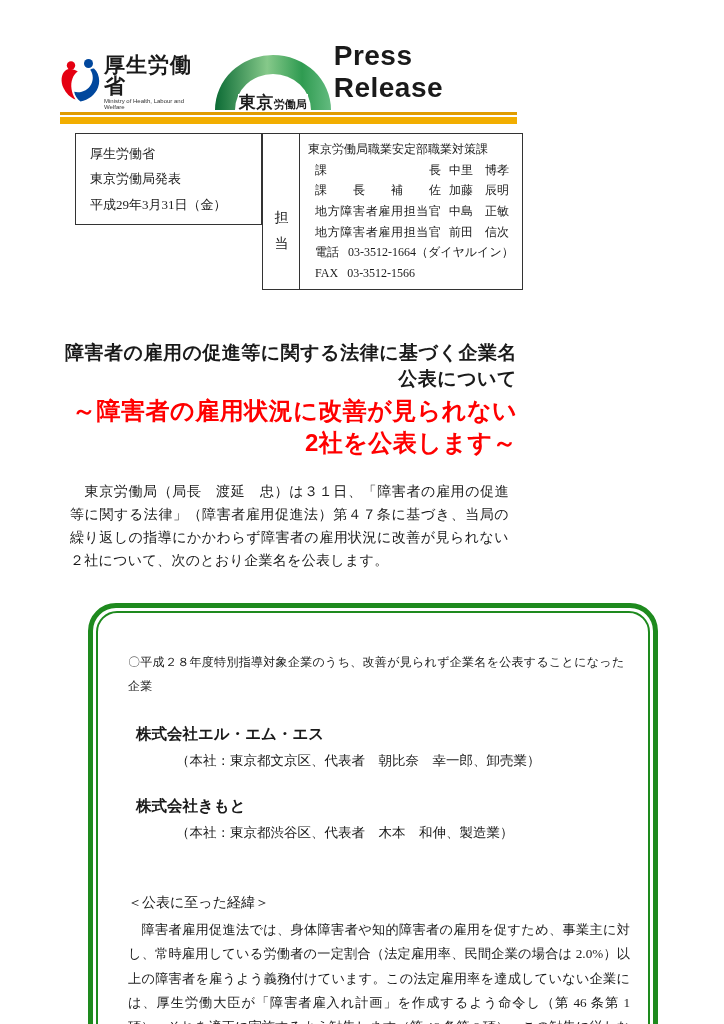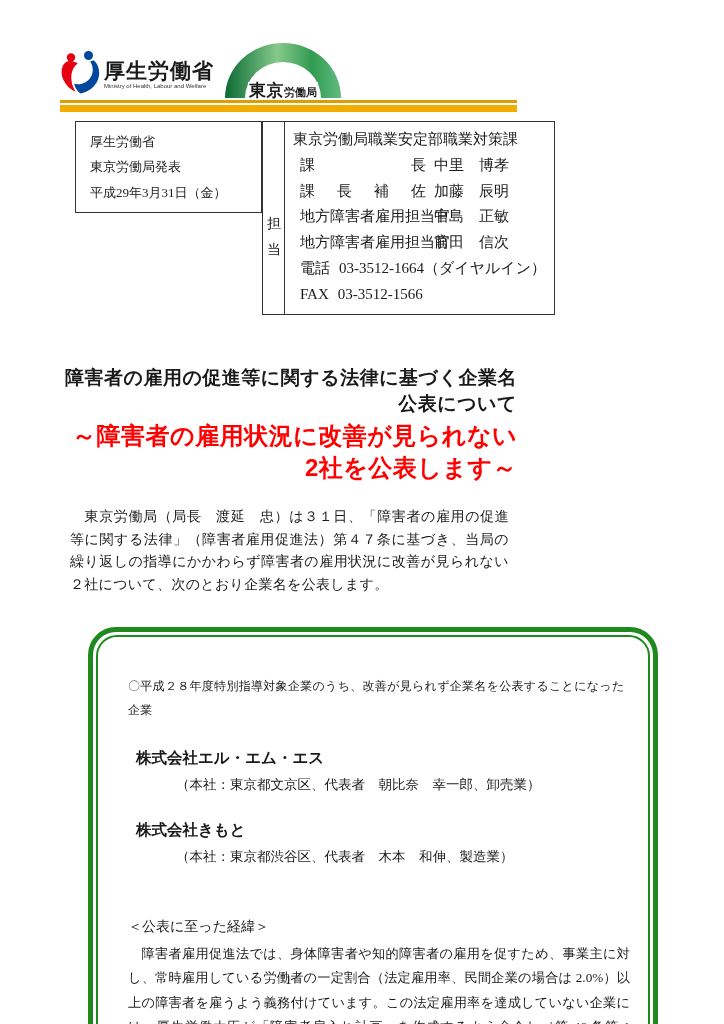--- a/index.html
+++ b/index.html
@@ -41,21 +41,21 @@
   .gold-rule .thick{height:7px;background:var(--gold);}
 
   
   .info-row{display:flex;justify-content:space-between;align-items:flex-start;margin-top:9px;}
   .issuer-box{border:1.5px solid #333;padding:7px 14px;min-width:187px;
     font-size:13px;line-height:1.95;margin-left:15px;}
   .contact-box{border:1.5px solid #333;display:flex;width:293px;}
   .contact-label-cell{width:37px;border-right:1.5px solid #333;display:flex;align-items:center;justify-content:center;}
   .contact-label-text{writing-mode:vertical-rl;text-orientation:upright;font-size:14px;
     letter-spacing:26px;padding-top:26px;}
-  .contact-details{flex:1;padding:5px 8px 6px 8px;font-size:15px;line-height:1.72;white-space:nowrap;}
+  .contact-details{flex:1;padding:5px 8px 6px 8px;font-size:12px;line-height:1.72;white-space:nowrap;}
   .contact-sub{padding-left:7px;}
   .staff-role{display:inline-block;width:126px;text-align:justify;text-align-last:justify;}
   .staff-name{margin-left:8px;}
   .contact-inline-label{margin-right:9px;}
 
   
   .title-block{margin-top:50px;text-align:right;
     font-family:"Liberation Sans","DejaVu Sans",sans-serif;font-weight:bold;}
   .title-main{font-size:19px;letter-spacing:0.5px;}
   .title-sub{font-size:24px;color:var(--red);margin-top:3px;letter-spacing:0.5px;}
@@ -113,20 +113,21 @@
             </linearGradient>
           </defs>
           <path d="M1,58 A58,55 0 0 1 117,58 L97,58 A38,36 0 0 0 21,58 Z" fill="url(#archGrad)"></path>
         </svg>
       </span>
       <span class="tokyo-text">
         <span class="tokyo-main">東京</span><span class="tokyo-sub">労働局</span>
       </span>
     </div>
 
+    <div class="press-release">Press Release</div>
   </div>
 
   <div class="gold-rule">
     <div class="thin"></div>
     <div class="gap"></div>
     <div class="thick"></div>
   </div>
 
   <div class="info-row">
     <div class="issuer-box">

